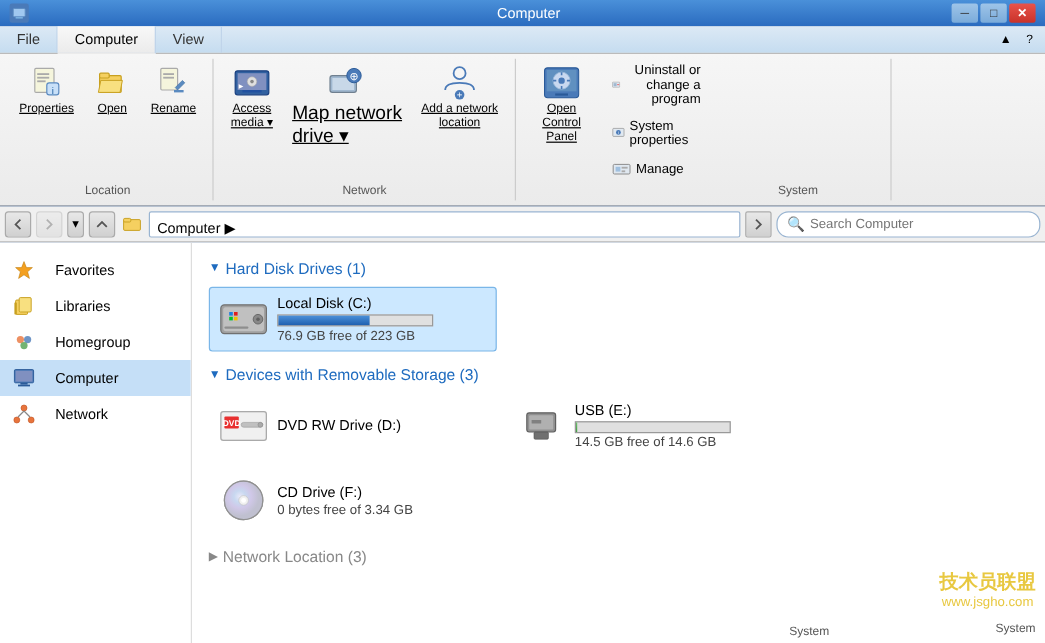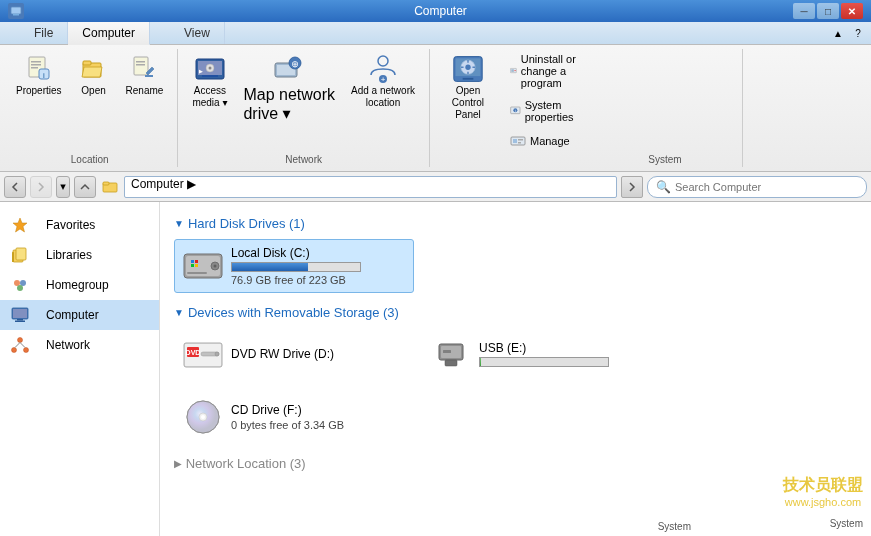--- a/index.html
+++ b/index.html
@@ -12,35 +12,35 @@
     .tb-btn { width: 22px; height: 16px; display: flex; align-items: center; justify-content: center; font-size: 10px; cursor: pointer; border-radius: 2px; }
     .tb-min { background: linear-gradient(to bottom, #9ec4e8, #7aabda); color: #333; }
     .tb-max { background: linear-gradient(to bottom, #9ec4e8, #7aabda); color: #333; }
     .tb-close { background: linear-gradient(to bottom, #e8534a, #c9322a); color: white; font-weight: bold; }
 
     
     .ribbon { background: linear-gradient(to bottom, #f8f8f8, #ebebeb); border-bottom: 1px solid #bbb; }
     .ribbon-tabs { display: flex; background: linear-gradient(to bottom, #dce9f5, #c5dcf0); border-bottom: 1px solid #bbb; }
     .ribbon-tab { padding: 4px 14px; font-size: 12px; cursor: pointer; border-right: 1px solid #c0d4ea; }
     .ribbon-tab.active { background: linear-gradient(to bottom, #f8f8f8, #ebebeb); border-bottom: 1px solid #ebebeb; margin-bottom: -1px; color: #000; }
-    .ribbon-tab:not(.active) { color: #333; margin-left: 20px; }
+    .ribbon-tab:not(.active) { color: #333; }
     .ribbon-content { display: flex; padding: 4px 2px; align-items: stretch; gap: 0; }
     .ribbon-group { display: flex; flex-direction: column; align-items: center; border-right: 1px solid #ccc; padding: 2px 8px; }
     .ribbon-group-items { display: flex; align-items: flex-start; gap: 4px; flex: 1; }
     .ribbon-group-label { font-size: 10px; color: #555; margin-top: 2px; text-align: center; }
     .ribbon-btn { display: flex; flex-direction: column; align-items: center; cursor: pointer; padding: 2px 6px; border-radius: 3px; min-width: 44px; }
     .ribbon-btn-icon { width: 32px; height: 32px; display: flex; align-items: center; justify-content: center; }
-    .ribbon-btn-label { font-size: 10px; text-align: center; line-height: 1.2; }
+    .ribbon-btn-label { font-size: 10px; text-align: center; line-height: 1.2; text-decoration: underline; }
     .ribbon-btn-small { display: flex; align-items: center; gap: 4px; cursor: pointer; padding: 2px 4px; border-radius: 3px; }
     .help-btn { width: 18px; height: 18px; display: flex; align-items: center; justify-content: center; font-size: 10px; cursor: pointer; }
 
     
     .address-bar { background: #f0f0f0; border-bottom: 1px solid #bbb; display: flex; align-items: center; padding: 3px 4px; gap: 4px; height: 30px; }
     .nav-btn { width: 22px; height: 22px; background: linear-gradient(to bottom, #e8e8e8, #d0d0d0); border: 1px solid #aaa; border-radius: 3px; display: flex; align-items: center; justify-content: center; cursor: pointer; font-size: 11px; }
-    .address-path { flex: 1; height: 22px; background: white; border: 1px solid #99b4d1; border-radius: 2px; display: flex; align-items: flex-start; padding: 0 6px; font-size: 12px; }
+    .address-path { flex: 1; height: 22px; background: white; border: 1px solid #99b4d1; border-radius: 2px; display: flex; align-items: flex-end; padding: 0 6px; font-size: 12px; }
     .address-go { width: 22px; height: 22px; background: linear-gradient(to bottom, #e8e8e8, #d0d0d0); border: 1px solid #aaa; border-radius: 2px; display: flex; align-items: center; justify-content: center; cursor: pointer; }
     .search-box { width: 220px; height: 22px; background: white; border: 1px solid #99b4d1; border-radius: 10px; display: flex; align-items: center; padding: 0 8px; gap: 4px; }
     .search-input { border: none; outline: none; font-size: 11px; color: #999; flex: 1; background: transparent; }
 
     
     .main { display: flex; height: calc(536px - 22px - 68px - 30px - 24px); }
 
     
     .sidebar { width: 160px; background: white; border-right: 1px solid #ddd; padding: 8px 0; overflow-y: auto; }
     .sidebar-item { display: flex; align-items: center; gap: 16px; padding: 5px 10px; cursor: pointer; font-size: 12px; }
@@ -203,21 +203,21 @@
         </div>
         <div class="ribbon-btn-label" style="font-size:10px;text-align:center;">Open Control<br>Panel</div>
       </div>
       <div style="display:flex;flex-direction:column;justify-content:center;gap:6px;padding-bottom:14px;">
         <div class="ribbon-btn-small">
           <svg width="16" height="16" viewBox="0 0 16 16">
             <rect x="1" y="2" width="14" height="10" rx="1" fill="#e0e8f0" stroke="#888" stroke-width="0.8"></rect>
             <rect x="3" y="4" width="6" height="6" fill="#a0b8d0"></rect>
             <line x1="10" y1="7" x2="14" y2="7" stroke="#e84040" stroke-width="1.5"></line>
           </svg>
-          <span style="font-size:11px;">Uninstall or change a program</span>
+          <span style="font-size:11px;text-align:right;">Uninstall or change a program</span>
         </div>
         <div class="ribbon-btn-small">
           <svg width="16" height="16" viewBox="0 0 16 16">
             <rect x="1" y="2" width="14" height="10" rx="1" fill="#e0e8f0" stroke="#888" stroke-width="0.8"></rect>
             <circle cx="8" cy="7" r="3" fill="#4a7ab8"></circle>
             <text x="8" y="9.5" font-size="5" fill="white" text-anchor="middle">i</text>
           </svg>
           <span style="font-size:11px;">System properties</span>
         </div>
         <div class="ribbon-btn-small">
@@ -399,20 +399,21 @@
             <rect x="10" y="6" width="20" height="12" rx="1" fill="#b0b0b0"></rect>
             <rect x="14" y="20" width="12" height="6" rx="1" fill="#707070" stroke="#505050" stroke-width="0.5"></rect>
             <rect x="12" y="10" width="8" height="3" rx="0.5" fill="#808080"></rect>
           </svg>
         </div>
         <div class="drive-info">
           <div class="drive-name">USB (E:)</div>
           <div class="drive-bar-container">
             <div class="drive-bar-fill" style="width:1%;background:linear-gradient(to bottom,#70c070,#40a040);"></div>
           </div>
+          <div class="drive-size">14.5 GB free of 14.6 GB</div>
         </div>
       </div>
 
       <div class="drive-item">
         <div class="drive-icon">
           <svg width="38" height="38" viewBox="0 0 38 38">
             <circle cx="19" cy="19" r="16" fill="#d0d8e8" stroke="#909090" stroke-width="1"></circle>
             <circle cx="19" cy="19" r="16" fill="url(#cd-grad)" stroke="#909090" stroke-width="1"></circle>
             <defs>
               <radialGradient id="cd-grad" cx="40%" cy="40%">

